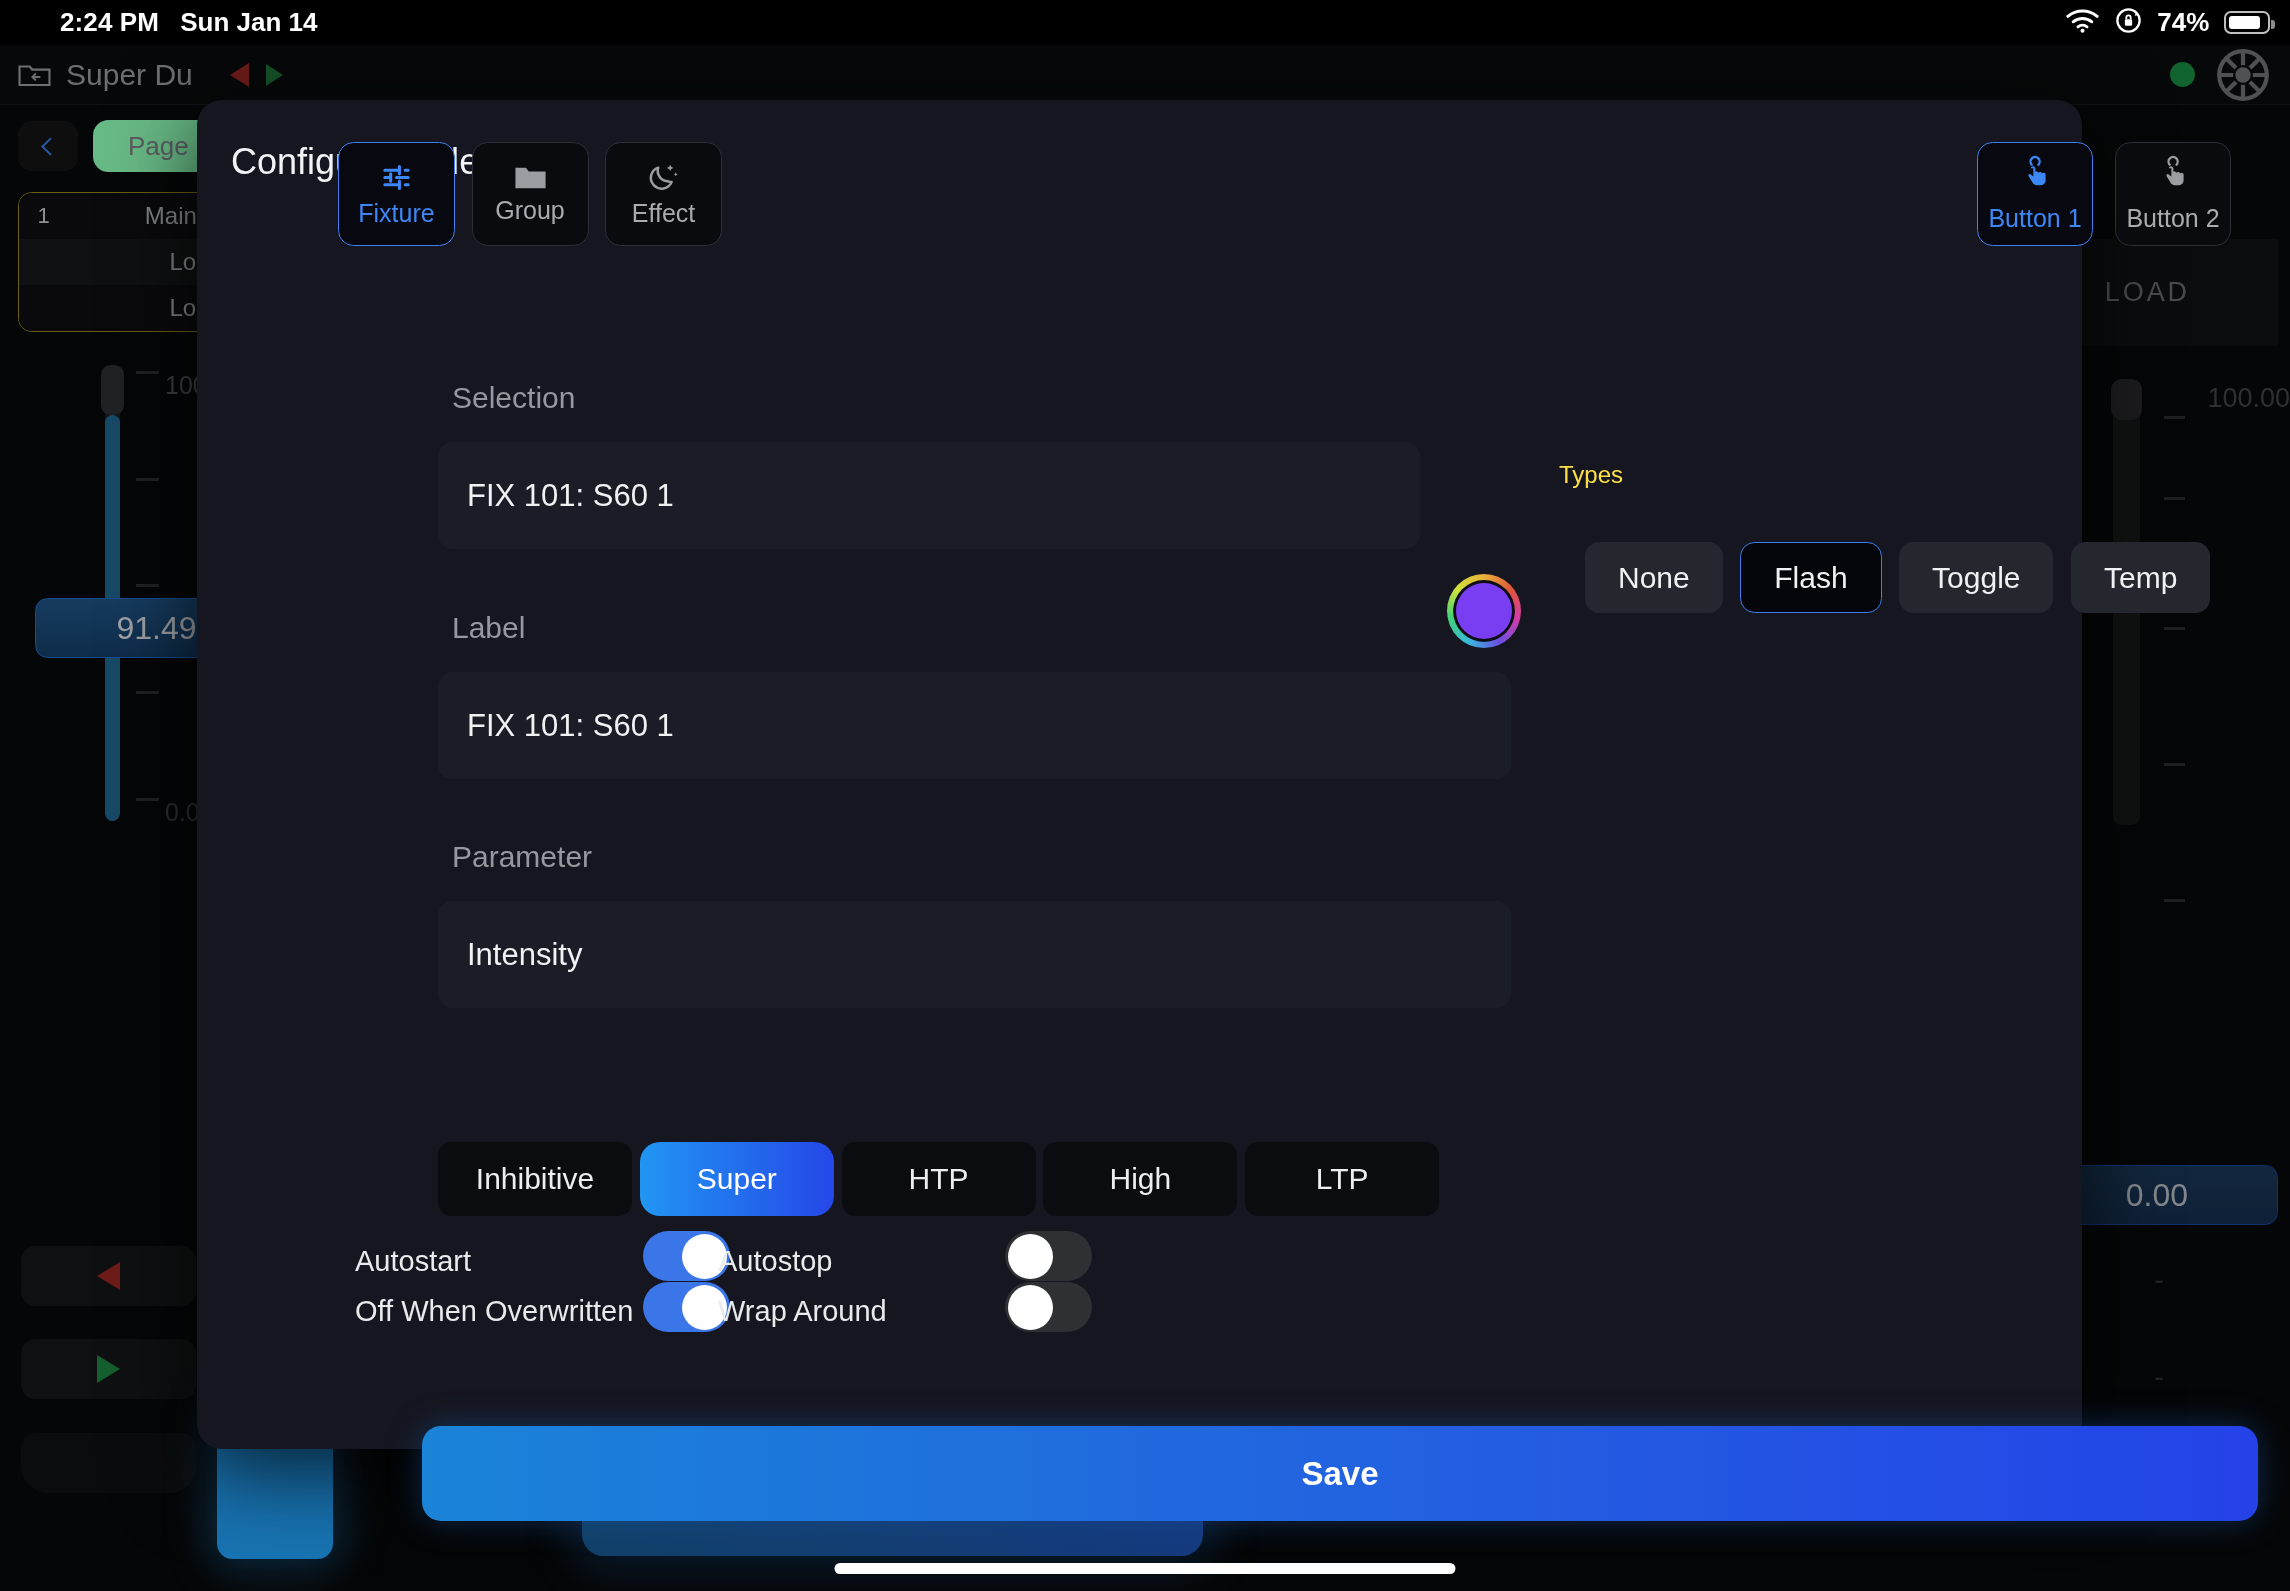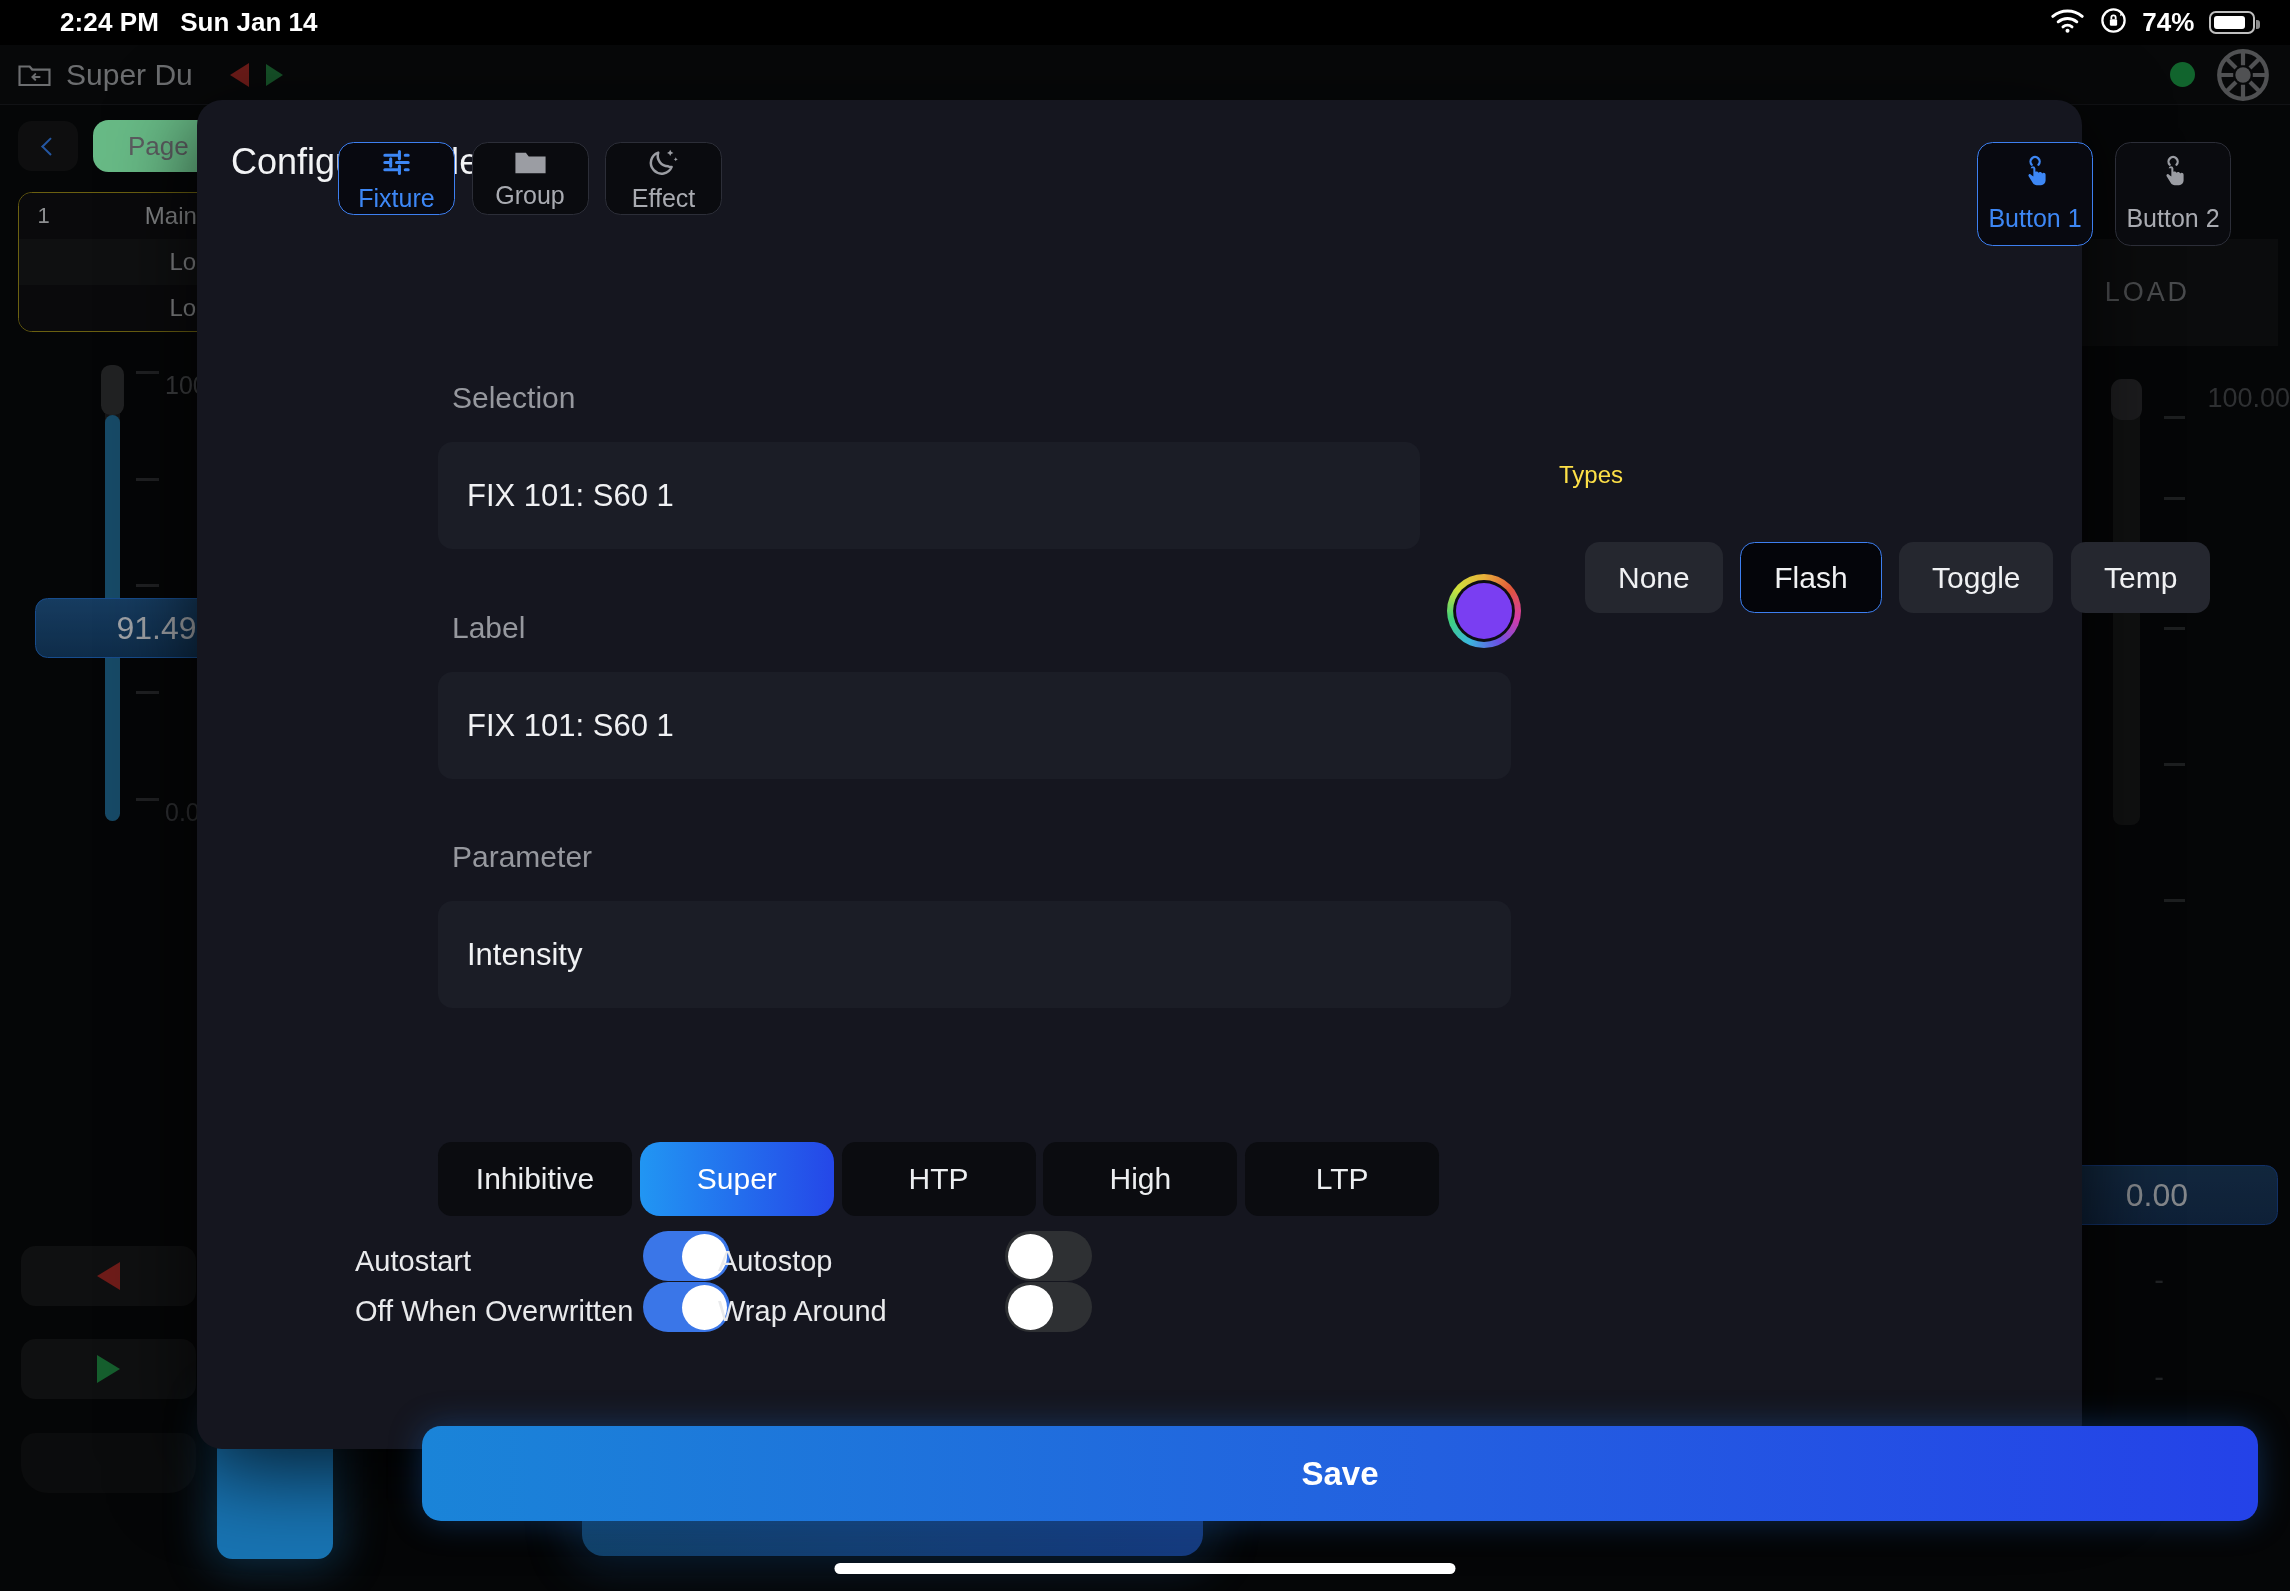--- a/index.html
+++ b/index.html
@@ -13,21 +13,21 @@
 
   
   .statusbar {
     position: absolute; top: 0; left: 0; width: 2290px; height: 45px;
     background: #000; color: #fff;
     display: flex; align-items: center; z-index: 60;
   }
   .sb-left { display: flex; align-items: center; gap: 21.3px; margin-left: 60px; }
   .sb-time { font-size: 26px; font-weight: 600; letter-spacing: 0.1px; }
   .sb-date { font-size: 26px; font-weight: 600; }
-  .sb-right { margin-left: auto; margin-right: 35px; display: flex; align-items: center; gap: 14.6px; }
+  .sb-right { margin-left: auto; margin-right: 20px; display: flex; align-items: center; gap: 14.6px; }
   .sb-pct { font-size: 26px; font-weight: 600; }
   .batt {
     width: 46px; height: 23px; border: 2.4px solid rgba(255,255,255,.75);
     border-radius: 6.8px; position: relative; display: flex; align-items: center;
   }
   .batt::after {
     content: ""; position: absolute; right: -6.8px; top: 6.8px;
     width: 3.9px; height: 9.7px; border-radius: 0 2.9px 2.9px 0;
     background: rgba(255,255,255,.55);
   }
@@ -147,21 +147,21 @@
     box-shadow: 0 21.3px 87px rgba(0,0,0,.75);
   }
   .modal-title {
     position: absolute; left: 34px; top: 41px;
     color: #f2f3f5; font-size: 36px; font-weight: 400;
   }
 
   
   .tabrow { position: absolute; left: 141px; top: 42px; display: flex; gap: 16.5px; }
   .tab {
-    width: 117px; height: 73px; border-radius: 15.5px; background: #0a0b0f;
+    width: 117px; height: 104px; border-radius: 15.5px; background: #0a0b0f;
     border: 1.5px solid #2c2e38; display: flex; flex-direction: column;
     align-items: center; justify-content: center; gap: 4px;
   }
   .tab.sel { border-color: #3d7ff0; background: #080910; }
   .tab .lbl { font-size: 25px; color: #a9abb1; }
   .tab.sel .lbl { color: #3d87f5; }
   .tab svg { display: block; }
 
   .btabrow { position: absolute; left: 1780px; top: 42px; display: flex; gap: 22px; }
   .btab {

